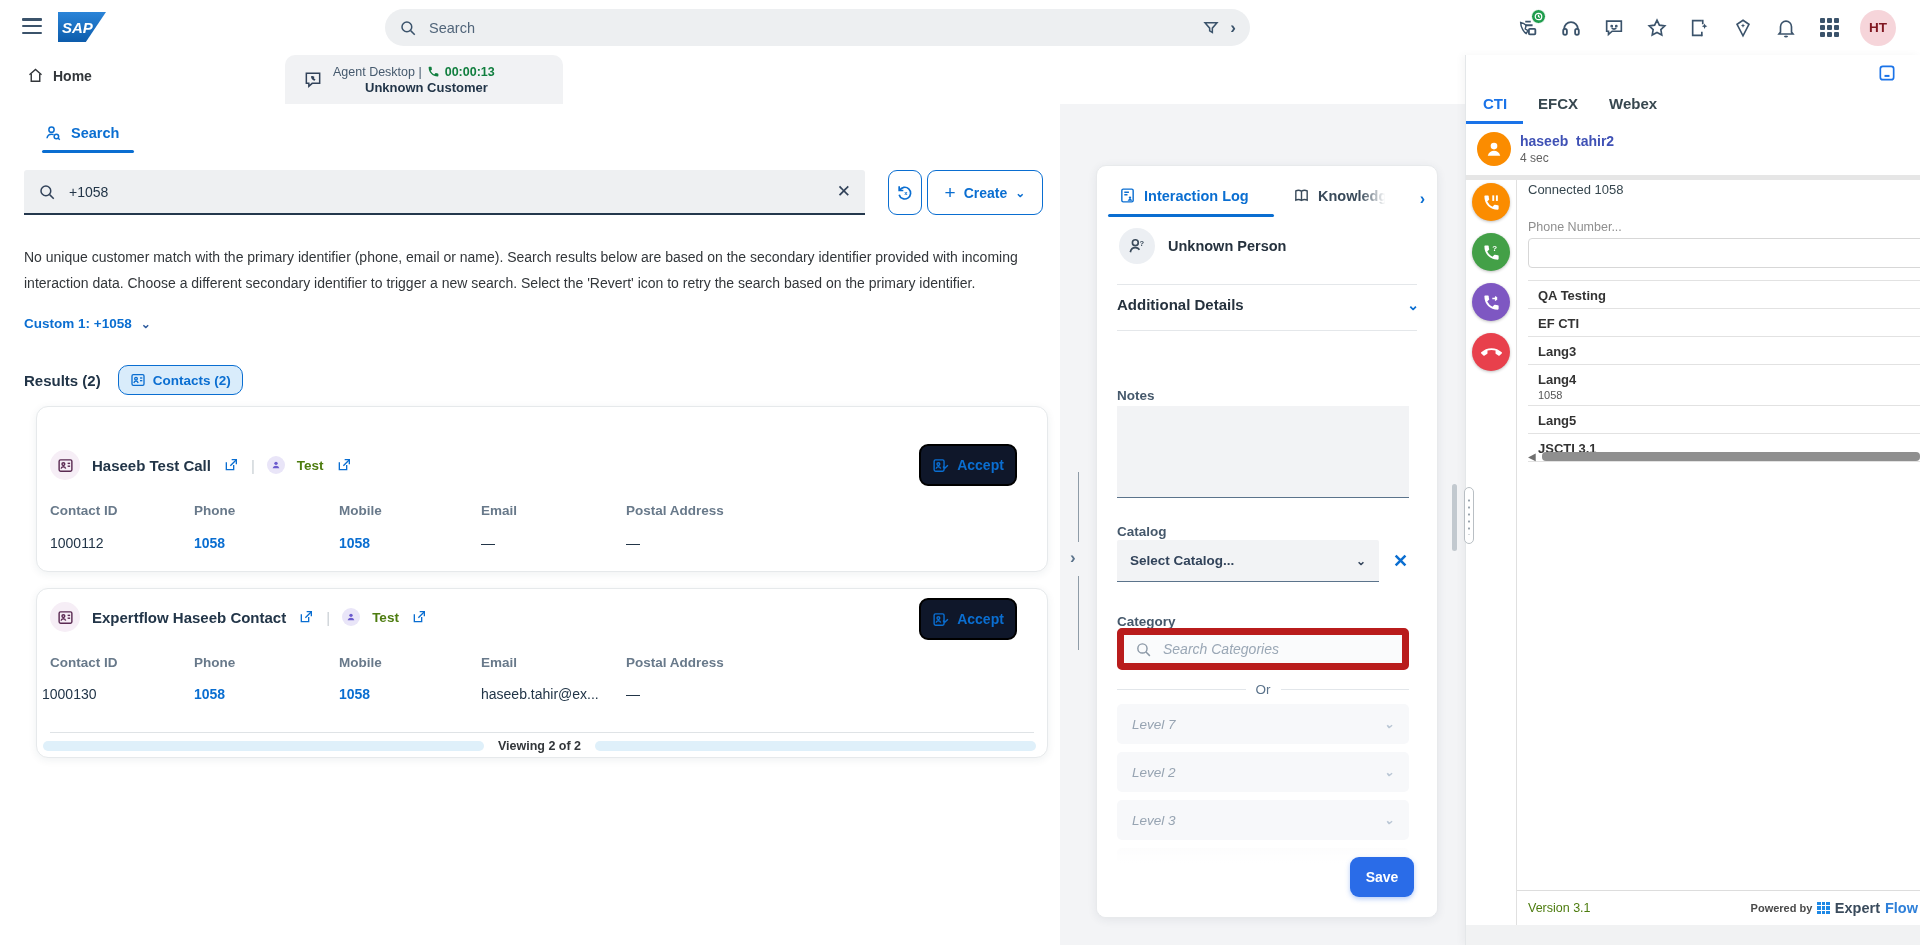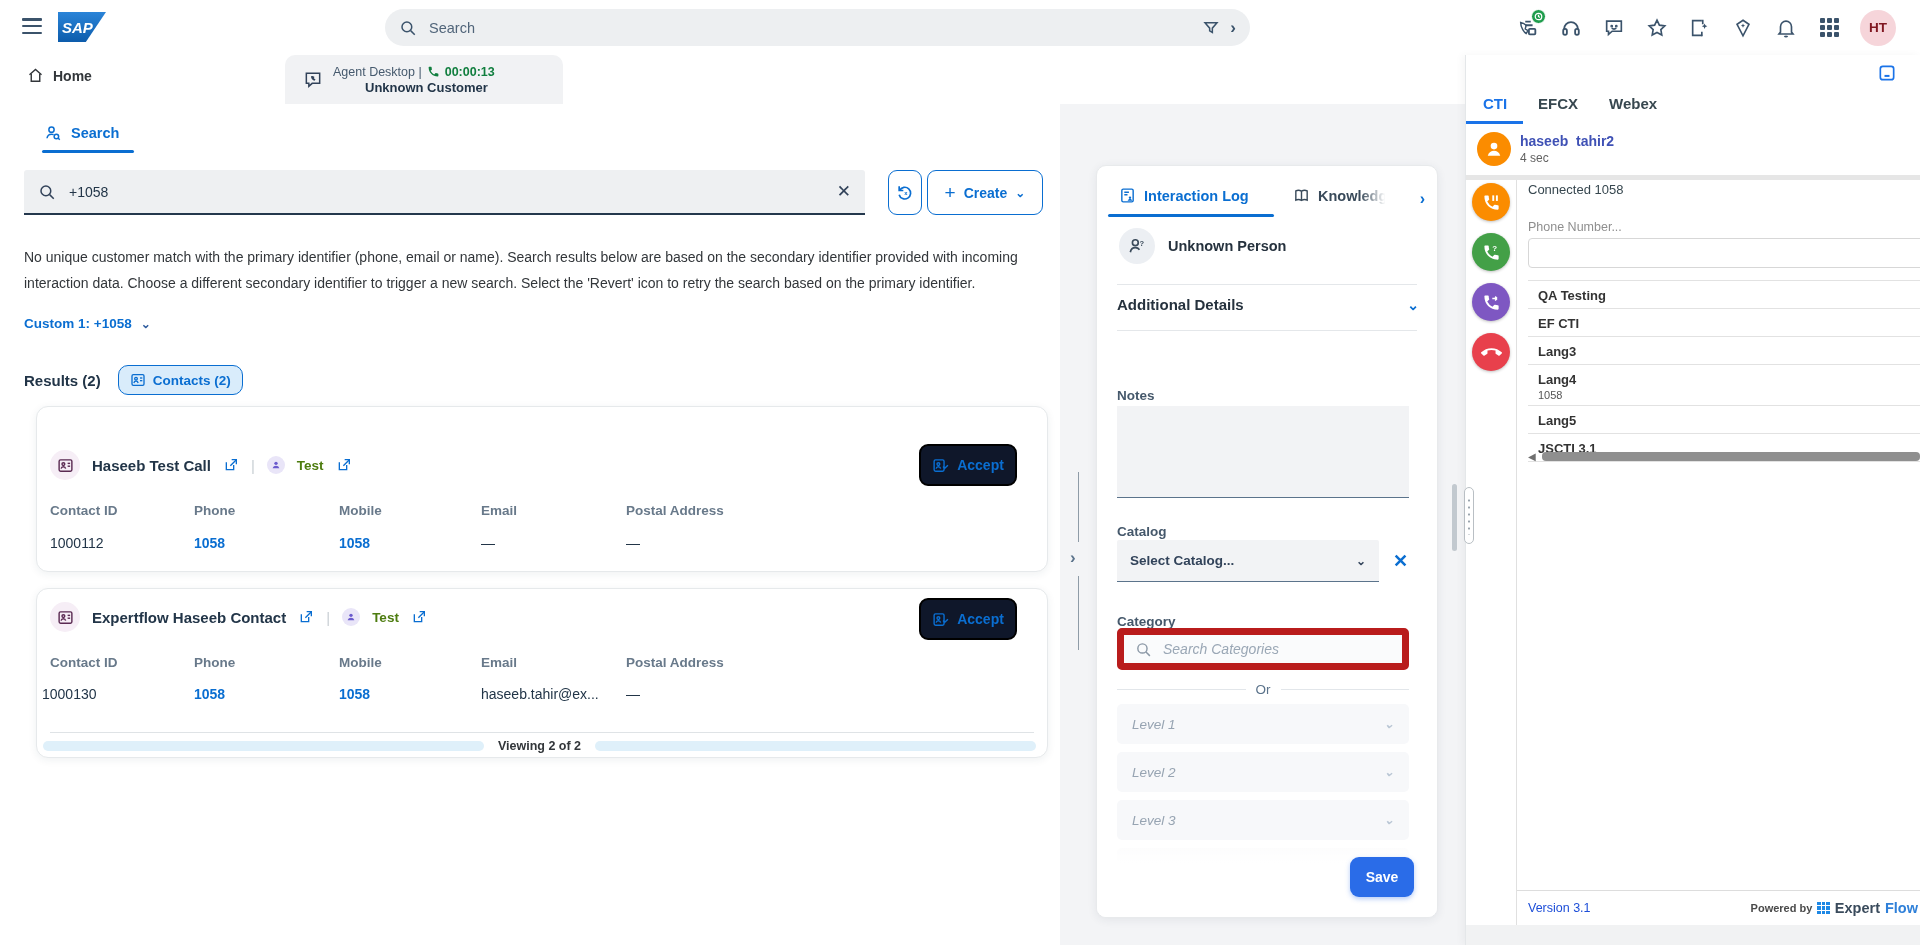--- a/index.html
+++ b/index.html
@@ -134,21 +134,21 @@
   .hsb{position:absolute;left:62px;right:0;top:395px;height:12px;display:flex;align-items:center;gap:6px;}
   .hsb-arrow{color:#6f6f6f;font-size:10px;cursor:pointer;}
   .hsb-thumb{flex:1;height:9px;background:#8f8f8f;border-radius:4px;cursor:pointer;}
   .grayzone{position:absolute;left:51px;right:0;top:415px;height:420px;background:#ededed;}
   .cmt-label{position:absolute;left:31px;top:15px;color:#fff;font-weight:bold;font-size:13px;}
   .cmt-box{position:absolute;left:29px;right:-6px;top:32px;height:97px;background:#fff;cursor:text;}
   .wr-label{position:absolute;left:11px;top:148px;font-size:13px;color:#424242;}
   .wr-input{position:absolute;left:11px;right:-6px;top:165px;height:33px;background:#fff;border:1px solid #c0c0c0;border-radius:2px;padding:0 10px;font-size:14px;color:#212121;}
   .applybtn{position:absolute;left:11px;top:213px;width:105px;height:32px;background:#5c6bc0;color:#fff;border-radius:3px;font-size:14px;letter-spacing:1px;display:flex;align-items:center;justify-content:center;cursor:pointer;box-shadow:0 2px 3px rgba(0,0,0,.25);}
   .verbar{position:absolute;left:51px;right:0;top:835px;height:35px;background:#fff;border-top:1px solid #ddd;display:flex;align-items:center;justify-content:space-between;padding:0 2px 0 11px;}
-  .vertxt{font-size:12.5px;color:#1d4ed8;}
+  .vertxt{font-size:12.5px;color:#4d7c0f;}
   .pwd{display:flex;align-items:center;gap:5px;white-space:nowrap;}
   .pwd-by{font-size:11px;font-weight:bold;color:#4a4a4a;}
   .ef-grid{display:grid;grid-template-columns:repeat(3,3.5px);grid-template-rows:repeat(3,3.5px);gap:1px;}
   .ef-grid i{background:#1e88e5;}
   .ef1{font-size:14.5px;font-weight:bold;color:#3a4b5c;}
   .ef2{font-size:14.5px;font-weight:bold;color:#2f80d9;}
   .cti-bottom{position:absolute;left:0;right:0;top:870px;height:20px;background:#f1f2f3;}
   .draghandle{position:absolute;left:1464px;top:487px;width:10px;height:57px;background:#fff;border:1px solid #b9bfc4;border-radius:5px;display:flex;align-items:center;justify-content:center;cursor:col-resize;}
   .dots{width:2px;height:38px;background-image:radial-gradient(circle,#9aa4ad 1px,transparent 1.2px);background-size:2px 7px;}
 </style>
@@ -524,21 +524,21 @@
       <input placeholder="Search Categories" style="">
     </div>
 
     <div class="orrow">
       <i></i>
         <span>Or</span>
         <i></i>
     </div>
 
     <div class="lvl" style="top:538px;">
-      <span>Level 1</span>
+      <span>Level 7</span>
       <span class="dd">⌄</span>
     </div>
     <div class="lvl" style="top:586px;">
       <span>Level 2</span>
       <span class="dd">⌄</span>
     </div>
     <div class="lvl" style="top:634px;">
       <span>Level 3</span>
       <span class="dd">⌄</span>
     </div>

